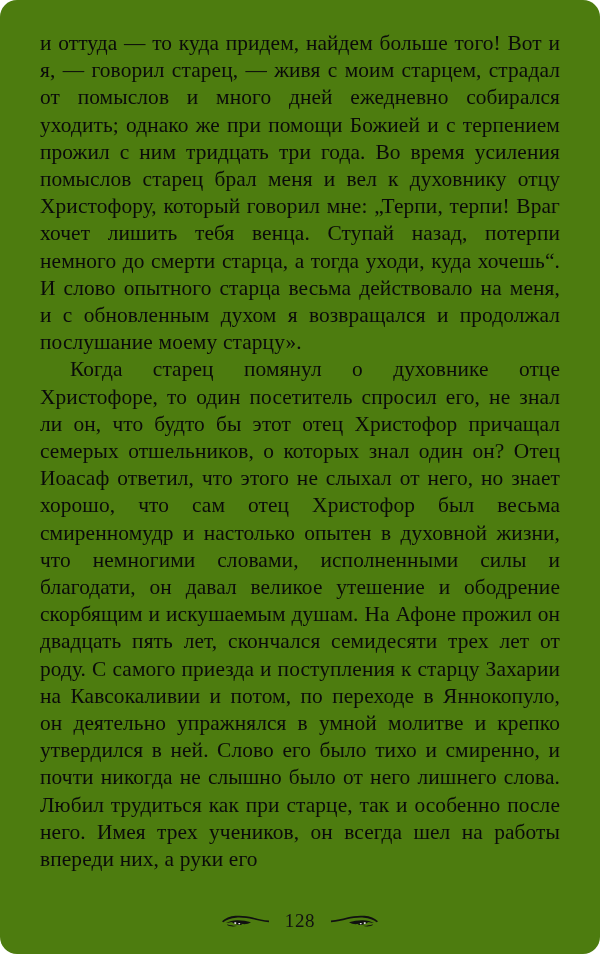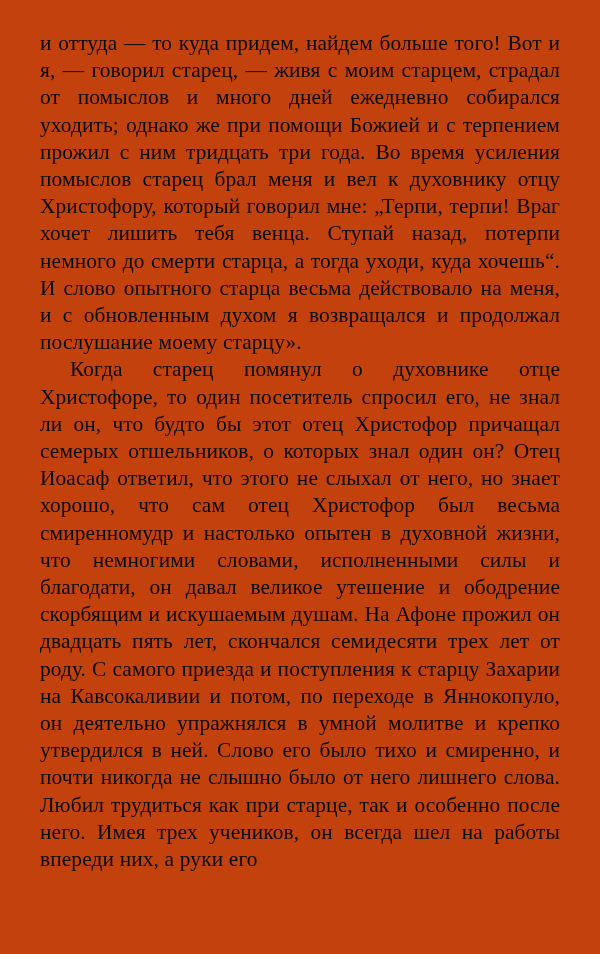--- a/index.html
+++ b/index.html
@@ -14,21 +14,22 @@
     overflow: hidden;
     font-family: "Liberation Serif", "DejaVu Serif", serif;
     color: #000000;
   }
 
   .page {
     position: absolute;
     left: 0; top: 0;
     width: 600px;
     height: 954px;
-    background: #c2410c;
+    background: #4d7c0f;
+    border-radius: 17px;
   }
 
   .text-block {
     position: absolute;
     left: 40px;
     top: 30px;
     width: 520px;
   }
 
   .para {
@@ -90,14 +91,79 @@
 </head>
 <body>
 
 <div class="page">
 
   <div class="text-block">
     <p class="para continued">и оттуда — то куда придем, найдем больше того! Вот и я, — говорил старец, — живя с моим старцем, страдал от помыслов и много дней ежедневно собирался уходить; однако же при помощи Божией и с терпением прожил с ним тридцать три года. Во время усиления помыслов старец брал меня и вел к духовнику отцу Христофору, который говорил мне: „Терпи, терпи! Враг хочет лишить тебя венца. Ступай назад, потерпи немного до смерти старца, а тогда уходи, куда хочешь“. И слово опытного старца весьма действовало на меня, и с обновленным духом я возвращался и продолжал послушание моему старцу».</p>
     <p class="para indented">Когда старец помянул о духовнике отце Христофоре, то один посетитель спросил его, не знал ли он, что будто бы этот отец Христофор причащал семерых отшельников, о которых знал один он? Отец Иоасаф ответил, что этого не слыхал от него, но знает хорошо, что сам отец Христофор был весьма смиренномудр и настолько опытен в духовной жизни, что немногими словами, исполненными силы и благодати, он давал великое утешение и ободрение скорбящим и искушаемым душам. На Афоне прожил он двадцать пять лет, скончался семидесяти трех лет от роду. С самого приезда и поступления к старцу Захарии на Кавсокаливии и потом, по переходе в Яннокопуло, он деятельно упражнялся в умной молитве и крепко утвердился в ней. Слово его было тихо и смиренно, и почти никогда не слышно было от него лишнего слова. Любил трудиться как при старце, так и особенно после него. Имея трех учеников, он всегда шел на работы впереди них, а руки его</p>
   </div>
 
+  <div class="footer">
+
+    <svg class="ornament left" viewBox="0 0 104 36" aria-hidden="true">
+      <path fill="#111111" d="M4 20.5
+        C 10 14.5, 20 10.5, 31 9.6
+        C 43 8.6, 55 10.2, 66 13.0
+        C 76 15.5, 86 18.3, 98 19.2
+        L 98 22.4
+        C 86 21.6, 76 19.0, 66 16.6
+        C 55 13.9, 43 12.4, 32 13.3
+        C 22 14.1, 13 17.4, 6.5 22.4
+        Z"></path>
+      <path fill="#111111" d="M12 24.2
+        C 18 20.6, 26 18.6, 34 18.4
+        C 44 18.1, 53 20.2, 62 22.3
+        C 58 25.3, 52 26.6, 46 26.2
+        C 41 25.9, 37 24.3, 33 23.2
+        C 28 21.8, 22 21.6, 17 23.6
+        Z"></path>
+      <path fill="#111111" d="M24 22.4
+        C 28 20.9, 33 20.8, 37 22.1
+        C 41 23.4, 44 25.6, 43.5 27.0
+        C 42.5 28.6, 38 28.2, 34 26.8
+        C 30 25.5, 26 24.2, 24 22.4 Z"></path>
+      <ellipse cx="30.5" cy="24.2" rx="2.4" ry="1.6" fill="#ffffff"></ellipse>
+      <ellipse cx="38.5" cy="25.3" rx="2.0" ry="1.4" fill="#ffffff"></ellipse>
+      <path fill="#111111" d="M14 26.4
+        C 20 28.4, 27 29.6, 34 29.4
+        C 30 31.2, 24 31.4, 19 30.2
+        C 16.5 29.6, 14.8 28.2, 14 26.4 Z"></path>
+    </svg>
+
+    <div class="page-number">128</div>
+
+    <svg class="ornament right" viewBox="0 0 104 36" aria-hidden="true">
+      <path fill="#111111" d="M4 20.5
+        C 10 14.5, 20 10.5, 31 9.6
+        C 43 8.6, 55 10.2, 66 13.0
+        C 76 15.5, 86 18.3, 98 19.2
+        L 98 22.4
+        C 86 21.6, 76 19.0, 66 16.6
+        C 55 13.9, 43 12.4, 32 13.3
+        C 22 14.1, 13 17.4, 6.5 22.4
+        Z"></path>
+      <path fill="#111111" d="M12 24.2
+        C 18 20.6, 26 18.6, 34 18.4
+        C 44 18.1, 53 20.2, 62 22.3
+        C 58 25.3, 52 26.6, 46 26.2
+        C 41 25.9, 37 24.3, 33 23.2
+        C 28 21.8, 22 21.6, 17 23.6
+        Z"></path>
+      <path fill="#111111" d="M24 22.4
+        C 28 20.9, 33 20.8, 37 22.1
+        C 41 23.4, 44 25.6, 43.5 27.0
+        C 42.5 28.6, 38 28.2, 34 26.8
+        C 30 25.5, 26 24.2, 24 22.4 Z"></path>
+      <ellipse cx="30.5" cy="24.2" rx="2.4" ry="1.6" fill="#ffffff"></ellipse>
+      <ellipse cx="38.5" cy="25.3" rx="2.0" ry="1.4" fill="#ffffff"></ellipse>
+      <path fill="#111111" d="M14 26.4
+        C 20 28.4, 27 29.6, 34 29.4
+        C 30 31.2, 24 31.4, 19 30.2
+        C 16.5 29.6, 14.8 28.2, 14 26.4 Z"></path>
+    </svg>
+
+  </div>
 
 </div>
 
 </body></html>

